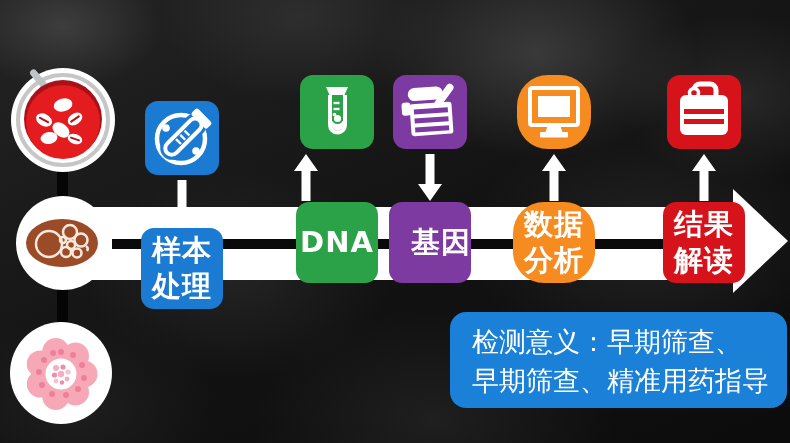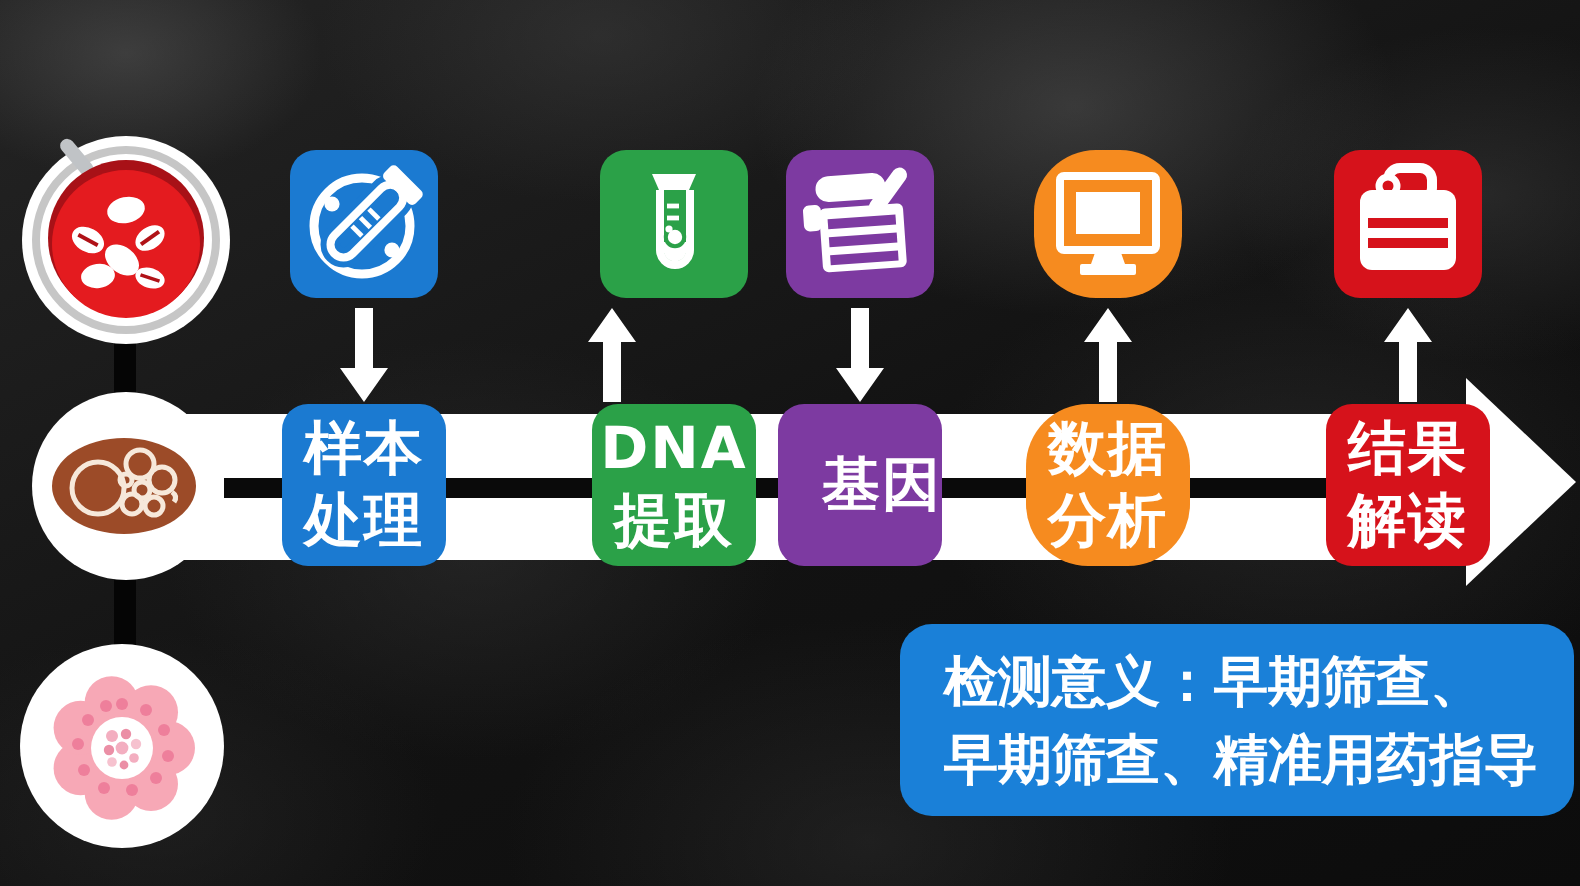--- a/index.html
+++ b/index.html
@@ -28,21 +28,21 @@
   .step-col{position:absolute;top:75px;width:82px;height:208px;z-index:4;}
   .icon-box{position:absolute;left:4px;top:0;width:74px;height:74px;border-radius:13px;
     display:flex;align-items:center;justify-content:center;}
   .varrow{position:absolute;left:29px;top:79px;}
   .varrow.down{transform:scaleY(-1);}
   .step-label{position:absolute;left:0;top:127px;width:82px;height:81px;border-radius:13px;
     display:flex;flex-direction:column;align-items:center;justify-content:center;
     color:#fff;font-weight:700;font-size:29px;line-height:1.22;letter-spacing:1px;}
   
   .info-box{position:absolute;left:450px;top:312px;width:337px;height:96px;border-radius:16px;
-    background:#1a80d8;z-index:4;color:#fff;font-weight:700;font-size:27px;line-height:1.45;
+    background:#1a80d8;z-index:4;color:#fff;font-weight:400;font-size:27px;line-height:1.45;
     padding:10px 0 0 22px;box-sizing:border-box;}
   .c-blue{background:#1b7ad1;} .c-green{background:#2ba148;margin-left:31px;} .c-purple{background:#7d3aa1;align-items:flex-end;}
   .c-orange{background:#f68b1f;border-radius:31px;} .c-red{background:#d6121b;}
 </style>
 </head>
 <body>
 
 <div id="canvas">
 
   <div class="shaft"></div>
@@ -123,21 +123,21 @@
       <circle cx="53" cy="45" r="2.6" fill="#eb8fa6"></circle>
       <circle cx="58" cy="50" r="2.6" fill="#f6c2cf"></circle>
       <circle cx="44.5" cy="53" r="2.6" fill="#eb8fa6"></circle>
       <circle cx="51" cy="52" r="3.2" fill="#f3aec0"></circle>
       <circle cx="57" cy="57" r="2.4" fill="#f3aec0"></circle>
       <circle cx="46" cy="59" r="2.4" fill="#f6c2cf"></circle>
       <circle cx="52" cy="60.5" r="2.2" fill="#eb8fa6"></circle>
     </g>
   </svg>
 
-  <div class="step-col" style="left:141px;">
+  <div class="step-col" style="left:141px;margin-top:26px;">
     <div class="icon-box c-blue">
       <svg width="74" height="74" viewBox="0 0 74 74">
         <circle cx="36" cy="38" r="24" fill="none" stroke="#ffffff" stroke-width="4.5"></circle>
         <g transform="rotate(45 37 37)">
           <rect x="30.5" y="12" width="13" height="46" rx="6.5" fill="none" stroke="#1b7ad1" stroke-width="10"></rect>
           <rect x="30.5" y="12" width="13" height="46" rx="6.5" fill="none" stroke="#ffffff" stroke-width="4"></rect>
           <rect x="26" y="5" width="22" height="9" rx="2.5" fill="#ffffff"></rect>
           <g stroke="#ffffff" stroke-width="2.4">
             <line x1="33.5" y1="30" x2="40.5" y2="30"></line>
             <line x1="33.5" y1="36" x2="40.5" y2="36"></line>
@@ -169,21 +169,20 @@
           <line x1="33.5" y1="34" x2="39.5" y2="34"></line>
         </g>
         <circle cx="34.5" cy="39.5" r="1.8" fill="#ffffff"></circle>
       </svg>
     </div>
     <svg class="varrow" width="24" height="47" viewBox="0 0 24 47">
       <polygon points="12,0 24,17 16.5,17 16.5,47 7.5,47 7.5,17 0,17" fill="#ffffff"></polygon>
     </svg>
     <div class="step-label c-green">
       <span>DNA</span>
-      <span>提取</span>
     </div>
   </div>
 
   <div class="step-col" style="left:389px;">
     <div class="icon-box c-purple">
       <svg width="74" height="74" viewBox="0 0 74 74">
         <g transform="rotate(-4 37 37)">
           <rect x="9" y="26" width="9" height="13" rx="3" fill="#ffffff"></rect>
           <rect x="16" y="12" width="35" height="13" rx="6.5" fill="#ffffff"></rect>
           <g transform="rotate(40 52 22)">

